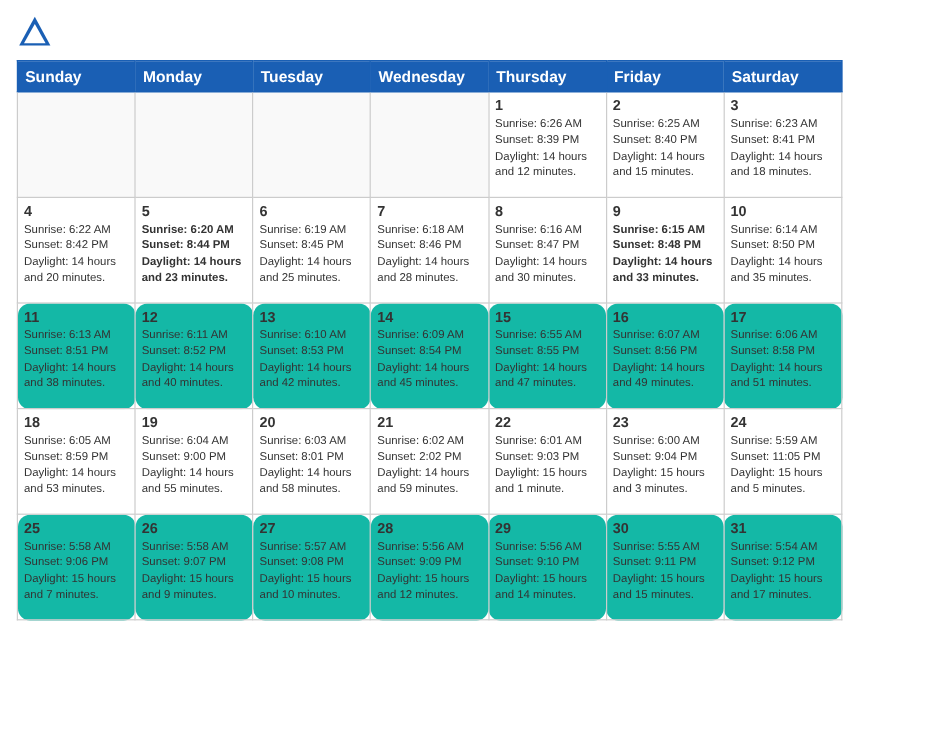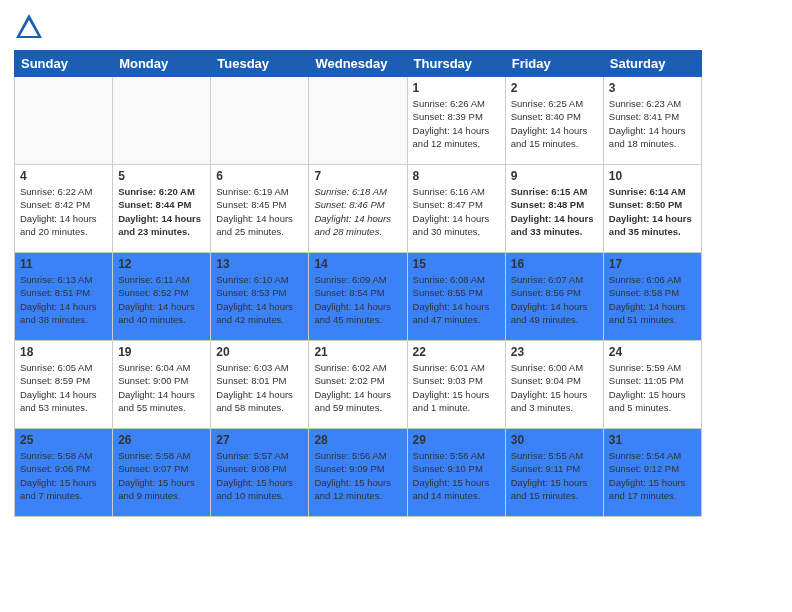--- a/index.html
+++ b/index.html
@@ -76,21 +76,22 @@
       vertical-align: top;
       padding: 4px 5px;
       font-size: 10px;
       height: 88px;
       background: #fff;
     }
     .calendar td.empty {
       background: #f9f9f9;
     }
     .calendar td.shaded {
-      background: #3b82f6;
+      background: #14b8a6;
+      border-radius: 10px;
     }
     .day-number {
       font-size: 12px;
       font-weight: bold;
       color: #333;
       margin-bottom: 2px;
     }
     .day-info {
       font-size: 9.5px;
       color: #333;
@@ -175,42 +176,42 @@
           </td>
           <td>
             <div class="day-number">6</div>
             <div class="day-info" style="white-space: pre-line;">Sunrise: 6:19 AM
 Sunset: 8:45 PM
 Daylight: 14 hours
 and 25 minutes.</div>
           </td>
           <td>
             <div class="day-number">7</div>
-            <div class="day-info" style="white-space: pre-line; font-style: italic;">Sunrise: 6:18 AM
+            <div class="day-info" style="white-space: pre-line;">Sunrise: 6:18 AM
 Sunset: 8:46 PM
 Daylight: 14 hours
 and 28 minutes.</div>
           </td>
           <td>
             <div class="day-number">8</div>
             <div class="day-info" style="white-space: pre-line;">Sunrise: 6:16 AM
 Sunset: 8:47 PM
 Daylight: 14 hours
 and 30 minutes.</div>
           </td>
           <td>
             <div class="day-number">9</div>
             <div class="day-info" style="white-space: pre-line; font-weight: bold;">Sunrise: 6:15 AM
 Sunset: 8:48 PM
 Daylight: 14 hours
 and 33 minutes.</div>
           </td>
           <td>
             <div class="day-number">10</div>
-            <div class="day-info" style="white-space: pre-line; font-weight: bold;">Sunrise: 6:14 AM
+            <div class="day-info" style="white-space: pre-line;">Sunrise: 6:14 AM
 Sunset: 8:50 PM
 Daylight: 14 hours
 and 35 minutes.</div>
           </td>
         </tr>
         <tr>
           <td class="shaded">
             <div class="day-number">11</div>
             <div class="day-info" style="white-space: pre-line;">Sunrise: 6:13 AM
 Sunset: 8:51 PM
@@ -233,21 +234,21 @@
           </td>
           <td class="shaded">
             <div class="day-number">14</div>
             <div class="day-info" style="white-space: pre-line;">Sunrise: 6:09 AM
 Sunset: 8:54 PM
 Daylight: 14 hours
 and 45 minutes.</div>
           </td>
           <td class="shaded">
             <div class="day-number">15</div>
-            <div class="day-info" style="white-space: pre-line;">Sunrise: 6:08 AM
+            <div class="day-info" style="white-space: pre-line;">Sunrise: 6:55 AM
 Sunset: 8:55 PM
 Daylight: 14 hours
 and 47 minutes.</div>
           </td>
           <td class="shaded">
             <div class="day-number">16</div>
             <div class="day-info" style="white-space: pre-line;">Sunrise: 6:07 AM
 Sunset: 8:56 PM
 Daylight: 14 hours
 and 49 minutes.</div>

